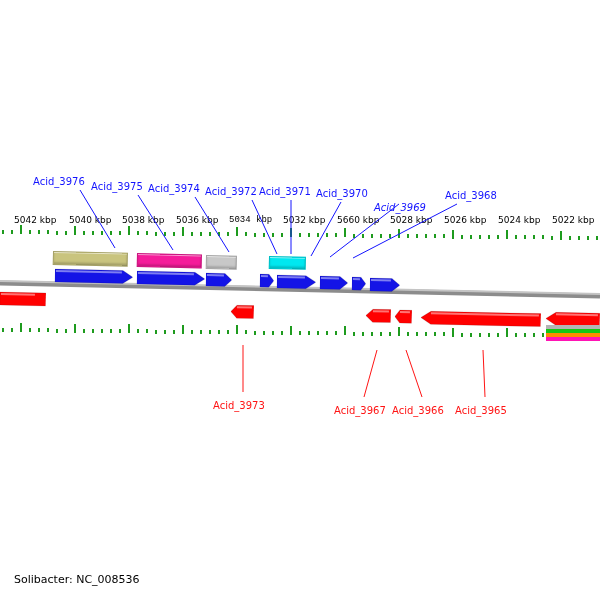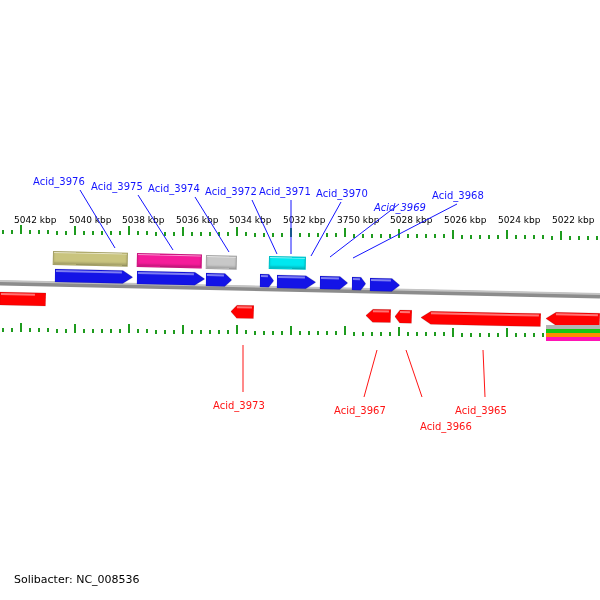--- a/index.html
+++ b/index.html
@@ -333,23 +333,23 @@
       <div class="stripe" style="left: 546px; top: 329px; width: 54px; height: 4px; background: rgb(20, 200, 20);"></div>
       <div class="stripe" style="left: 546px; top: 333px; width: 54px; height: 4px; background: rgb(255, 140, 0);"></div>
       <div class="stripe" style="left: 546px; top: 337px; width: 54px; height: 4px; background: rgb(255, 20, 180);"></div>
     </div>
 
   <div id="layer-ruler">
       <div class="ruler-label" style="left: 14px; top: 215px;">5042 kbp</div>
       <div class="ruler-label" style="left: 69px; top: 215px;">5040 kbp</div>
       <div class="ruler-label" style="left: 122px; top: 215px;">5038 kbp</div>
       <div class="ruler-label" style="left: 176px; top: 215px;">5036 kbp</div>
-      <div class="ruler-label" style="left: 229px; top: 215px;">5034 kbp</div>
+      <div class="ruler-label" style="left: 229px; top: 215px; font-family: Liberation Mono, monospace;">5034 kbp</div>
       <div class="ruler-label" style="left: 283px; top: 215px;">5032 kbp</div>
-      <div class="ruler-label" style="left: 337px; top: 215px;">3750 kbp</div>
+      <div class="ruler-label" style="left: 337px; top: 215px;">5660 kbp</div>
       <div class="ruler-label" style="left: 390px; top: 215px;">5028 kbp</div>
       <div class="ruler-label" style="left: 444px; top: 215px;">5026 kbp</div>
       <div class="ruler-label" style="left: 498px; top: 215px;">5024 kbp</div>
       <div class="ruler-label" style="left: 552px; top: 215px;">5022 kbp</div>
     </div>
 
   <svg class="overlay" id="leader-lines">
       <line x1="80" y1="190" x2="115" y2="248" stroke="#1414ff" stroke-width="1"></line>
       <line x1="138" y1="195" x2="173" y2="250" stroke="#1414ff" stroke-width="1"></line>
       <line x1="195" y1="197" x2="229" y2="252" stroke="#1414ff" stroke-width="1"></line>
@@ -365,24 +365,24 @@
     </svg>
 
   <div id="layer-labels-top">
       <div class="gene-label-top" style="left: 33px; top: 176px;">Acid_3976</div>
       <div class="gene-label-top" style="left: 91px; top: 181px;">Acid_3975</div>
       <div class="gene-label-top" style="left: 148px; top: 183px;">Acid_3974</div>
       <div class="gene-label-top" style="left: 205px; top: 186px;">Acid_3972</div>
       <div class="gene-label-top" style="left: 259px; top: 186px;">Acid_3971</div>
       <div class="gene-label-top" style="left: 316px; top: 188px;">Acid_3970</div>
       <div class="gene-label-top" style="left: 374px; top: 202px; font-style: italic;">Acid_3969</div>
-      <div class="gene-label-top" style="left: 432px; top: 190px;">Acid_3968</div>
+      <div class="gene-label-top" style="left: 445px; top: 190px;">Acid_3968</div>
     </div>
   <div id="layer-labels-bottom">
       <div class="gene-label-bottom" style="left: 213px; top: 400px;">Acid_3973</div>
       <div class="gene-label-bottom" style="left: 334px; top: 405px;">Acid_3967</div>
-      <div class="gene-label-bottom" style="left: 392px; top: 421px; margin-left: 28px;">Acid_3966</div>
+      <div class="gene-label-bottom" style="left: 392px; top: 405px;">Acid_3966</div>
       <div class="gene-label-bottom" style="left: 455px; top: 405px;">Acid_3965</div>
     </div>
 
   <div class="footer-left">Solibacter: NC_008536</div>
 
 </div>
 
 </body></html>

